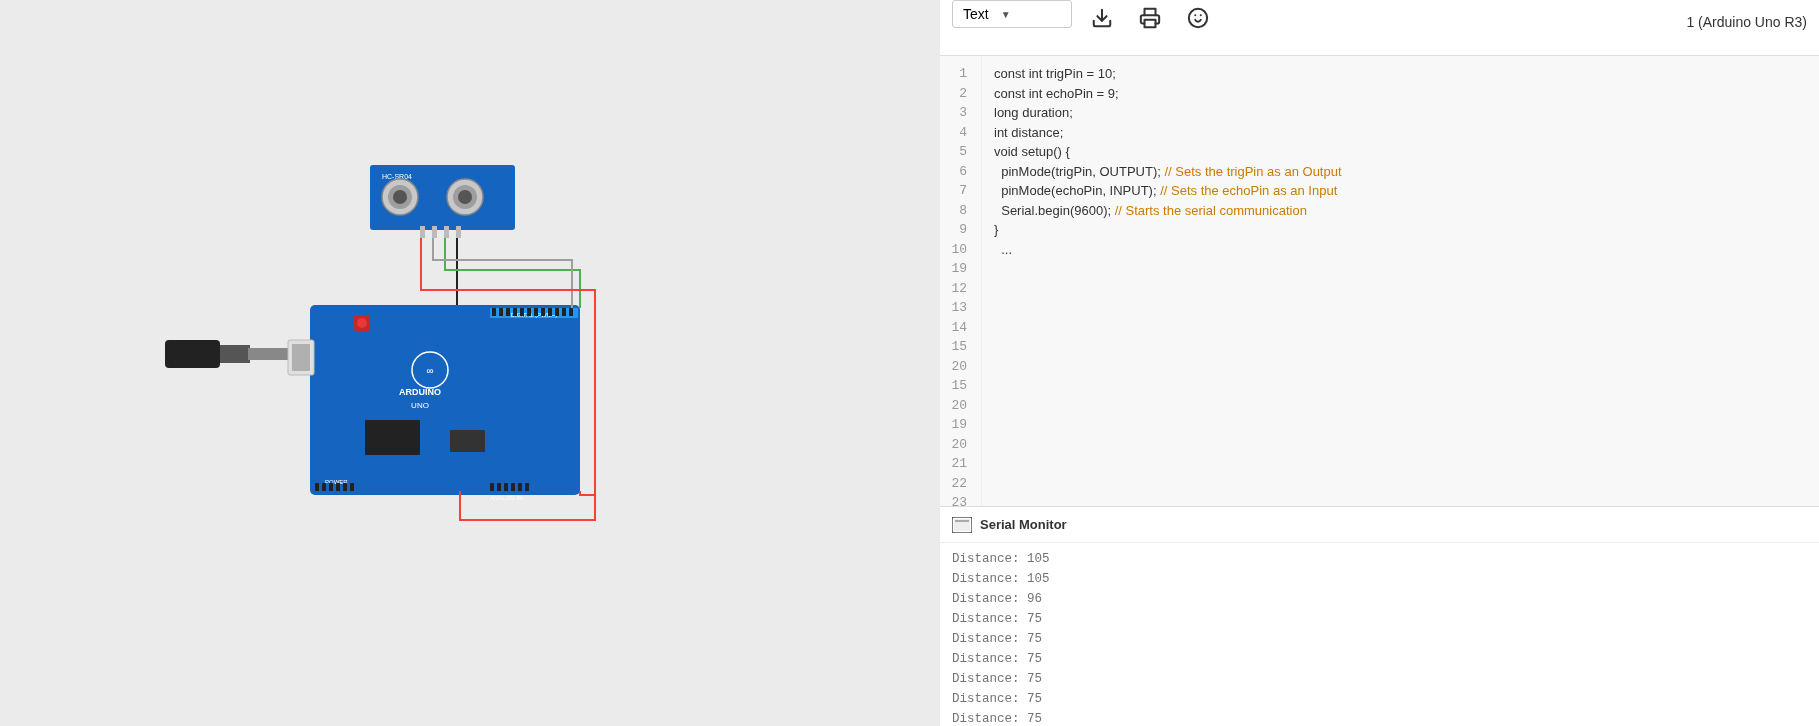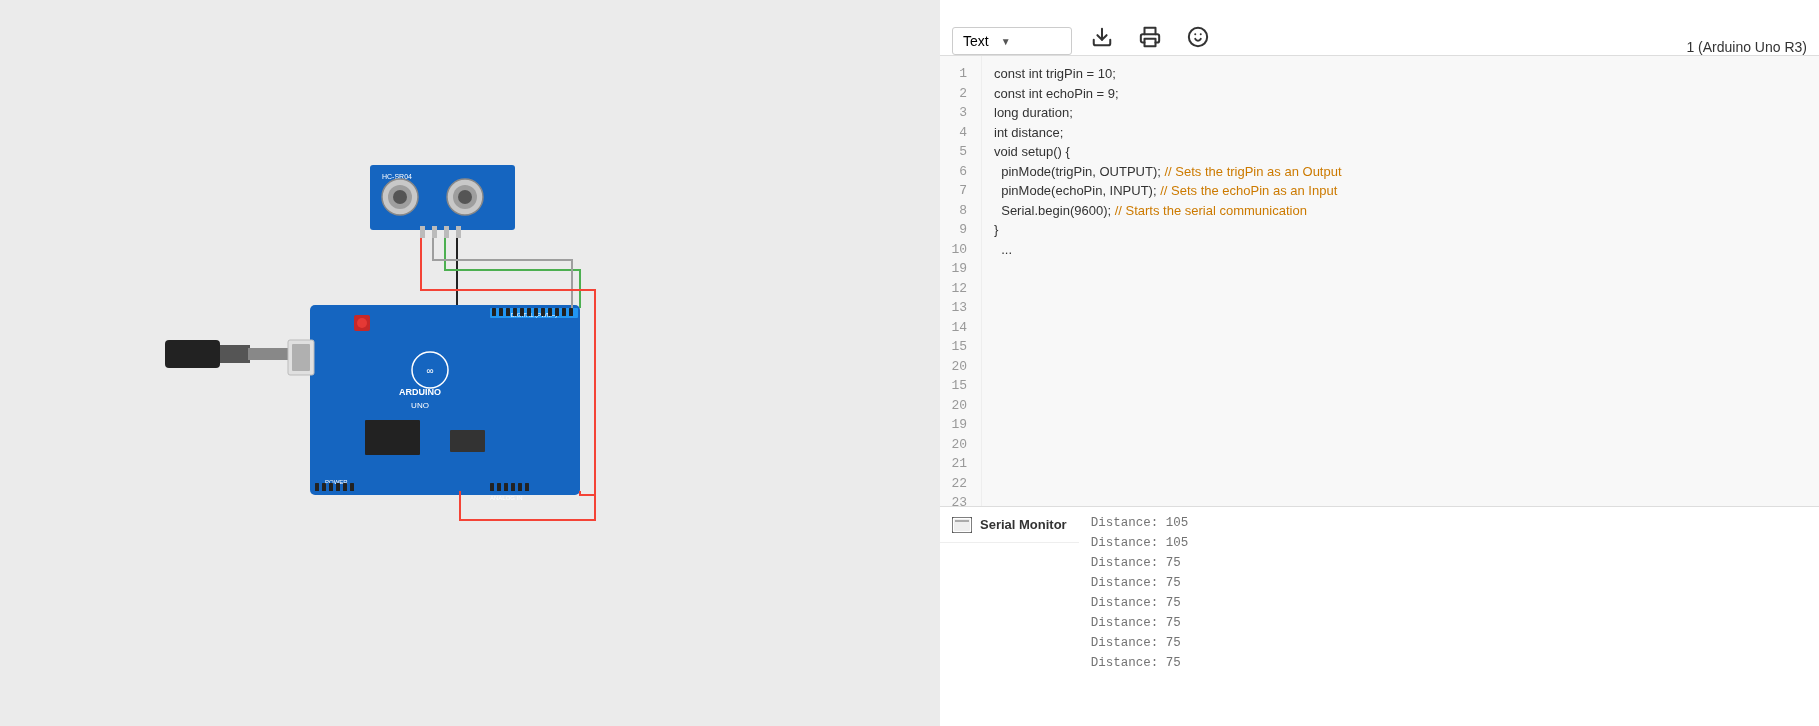--- a/index.html
+++ b/index.html
@@ -65,21 +65,21 @@
       flex-direction: column;
       flex-shrink: 0;
     }
 
     
     .toolbar {
       height: 56px;
       background: white;
       border-bottom: 1px solid #ddd;
       display: flex;
-      align-items: flex-end;
+      align-items: flex-start;
       padding: 0 12px;
       gap: 12px;
     }
 
     .toolbar-select {
       display: flex;
       align-items: center;
       gap: 4px;
       background: white;
       border: 1px solid #ccc;
@@ -103,20 +103,21 @@
       justify-content: center;
       cursor: pointer;
       border-radius: 3px;
     }
 
     .toolbar-right {
       margin-left: auto;
       font-size: 14px;
       color: #333;
       font-weight: 500;
+      margin-top: 14px;
     }
 
     
     .code-editor {
       flex: 1;
       background: #1e1e1e;
       overflow: hidden;
       font-family: 'Courier New', Courier, monospace;
       font-size: 13px;
       position: relative;
@@ -160,21 +161,21 @@
     }
 
     .code-line { display: block; }
 
     
     .serial-monitor {
       height: 220px;
       background: white;
       border-top: 1px solid #ddd;
       display: flex;
-      flex-direction: row;
+      flex-direction: column;
     }
 
     .serial-monitor-header {
       height: 36px;
       display: flex;
       align-items: center;
       padding: 0 12px;
       gap: 8px;
       font-size: 13px;
       font-weight: bold;
@@ -373,20 +374,21 @@
       <svg width="20" height="16" viewBox="0 0 20 16">
         <rect x="0" y="0" width="20" height="16" rx="2" fill="none" stroke="#555" stroke-width="1.5"></rect>
         <rect x="2" y="2" width="16" height="12" rx="1" fill="#eee"></rect>
         <rect x="3" y="3" width="14" height="2" fill="#aaa"></rect>
       </svg>
       <span>Serial Monitor</span>
     </div>
     <div class="serial-monitor-content" id="serial-output">
         <div>Distance: 105</div>
         <div>Distance: 105</div>
+        <div>Distance: 96</div>
         <div>Distance: 75</div>
         <div>Distance: 75</div>
         <div>Distance: 75</div>
         <div>Distance: 75</div>
         <div>Distance: 75</div>
         <div>Distance: 75</div>
       </div>
   </div>
 
 </div>

